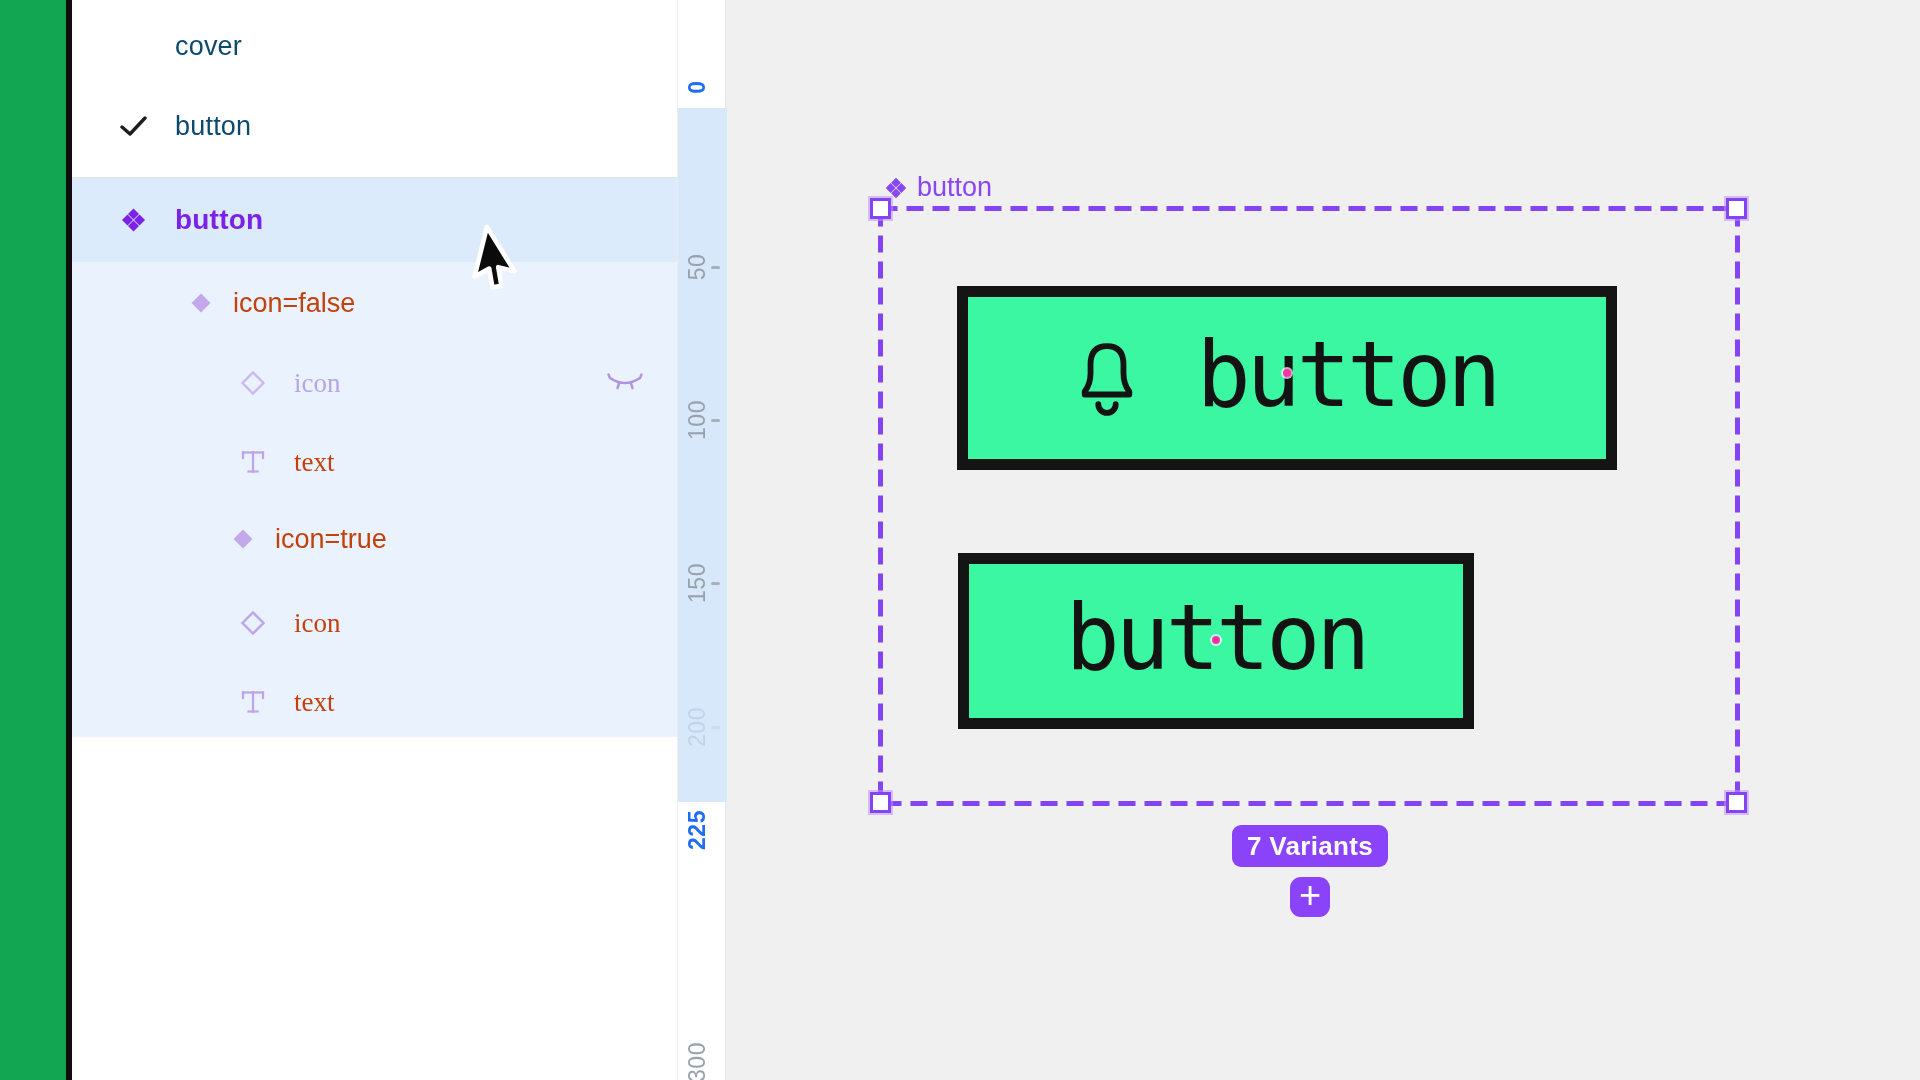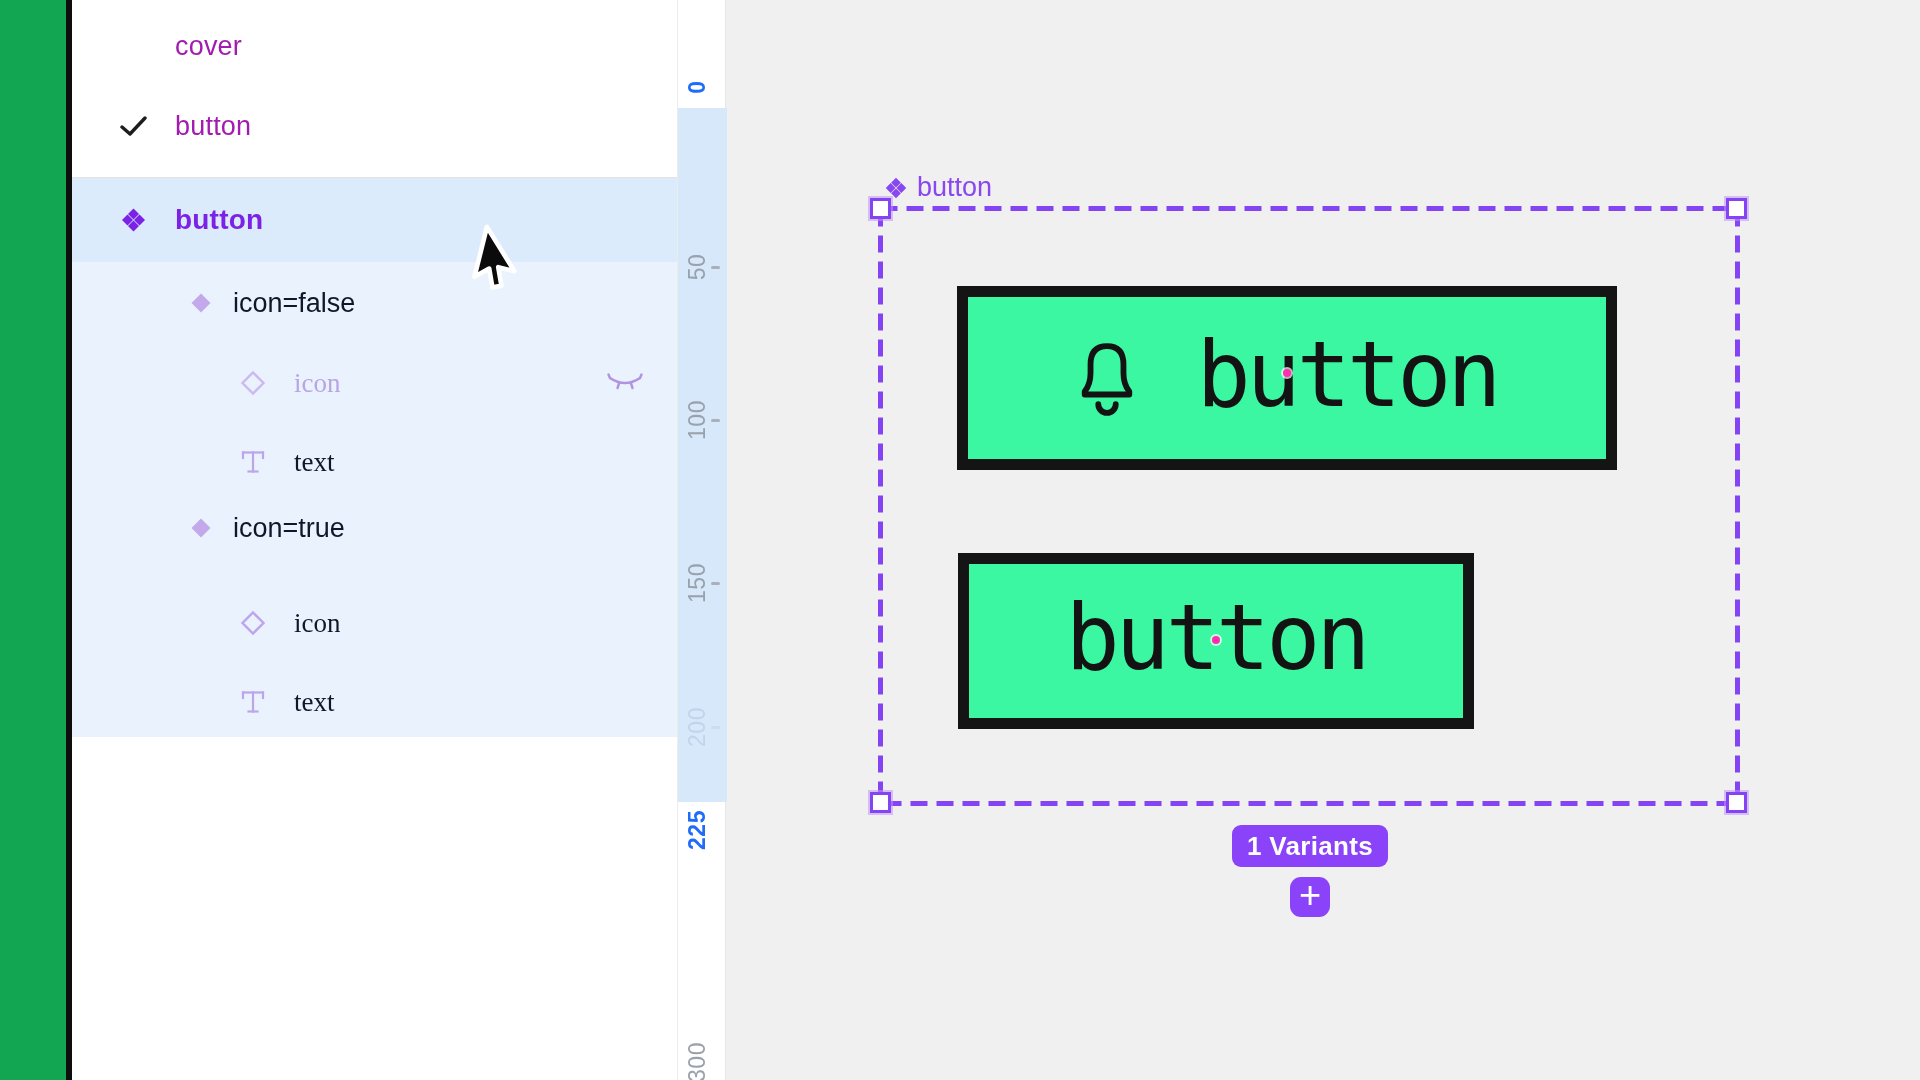--- a/index.html
+++ b/index.html
@@ -7,34 +7,34 @@
   body { font-family:"Liberation Sans", sans-serif; background:#f0f0f0; position:relative; }
 
   
   .app-rail { position:absolute; left:0; top:0; width:66px; height:1080px; background:#12a653; }
   .rail-edge { position:absolute; left:66px; top:0; width:6px; height:1080px; background:#0d0d0d; }
 
   
   .layers-panel { position:absolute; left:72px; top:0; width:605px; height:1080px; background:#ffffff; }
   .page-row { position:absolute; left:0; width:605px; height:80px; }
   .page-row .label { position:absolute; left:103px; top:50%; transform:translateY(-50%);
-                     font-size:27px; font-weight:500; color:#a21caf; letter-spacing:.2px; }
+                     font-size:27px; font-weight:500; color:#0c4a6e; letter-spacing:.2px; }
   .page-row .check { position:absolute; left:48px; top:50%; transform:translateY(-50%); width:27px; height:22px; }
 
   .section-divider { position:absolute; left:0; top:177px; width:605px; height:1px; background:#e3e3e3; }
 
   .selected-row { position:absolute; left:0; top:178px; width:605px; height:84px; background:#dcebfb; }
   .selected-row .comp-icon { position:absolute; left:48px; top:50%; transform:translateY(-50%); width:27px; height:27px; }
   .selected-row .label { position:absolute; left:103px; top:50%; transform:translateY(-50%);
                          font-size:28px; font-weight:700; color:#7c22e6; letter-spacing:.2px; }
 
   .layer-tree { position:absolute; left:0; top:262px; width:605px; height:475px; background:#eaf2fd; }
   .tree-row { position:absolute; left:0; width:605px; height:80px; }
   .tree-row .row-label { position:absolute; top:50%; transform:translateY(-50%);
-                         font-size:27px; font-weight:400; color:#0f172a; }
+                         font-size:27px; font-weight:400; color:#c2410c; }
   .tree-row.variant .row-label { left:161px; }
   .tree-row.child .row-label { left:222px;font-family:Liberation Serif, serif; }
   .tree-row .row-icon { position:absolute; top:50%; transform:translateY(-50%); }
   .tree-row.variant .row-icon { left:118px; width:22px; height:22px; }
   .tree-row.child .row-icon { left:167px; width:28px; height:28px; }
   .tree-row.dimmed .row-label { color:#b7a3e6; }
   .hidden-eye { position:absolute; left:535px; top:50%; transform:translateY(-50%); width:36px; height:22px; }
 
   
   .ruler { position:absolute; left:677px; top:0; width:49px; height:1080px; background:#ffffff;
@@ -139,21 +139,21 @@
           <path d="M4 4.5 H24"></path>
             <path d="M4 4.5 V10"></path>
             <path d="M24 4.5 V10"></path>
           <path d="M14 4.5 V23.5"></path>
             <path d="M9.5 23.5 H18.5"></path>
         </g>
       </svg>
       <span class="row-label">text</span>
     </div>
 
-    <div class="tree-row variant" style="top:226px;">
+    <div class="tree-row variant" style="top:237px;margin-left:42px;">
       <svg class="row-icon" viewBox="0 0 22 22">
         <path d="M11 1.5 L20.5 11 L11 20.5 L1.5 11 Z" fill="#c3a9ec"></path>
       </svg>
       <span class="row-label">icon=true</span>
     </div>
 
     <div class="tree-row child" style="top:321px;">
       <svg class="row-icon" viewBox="0 0 28 28">
         <path d="M14 3.5 L24.5 14 L14 24.5 L3.5 14 Z" fill="none" stroke="#bda4ee" stroke-width="2.4"></path>
       </svg>
@@ -224,21 +224,21 @@
 </div>
 
 <div class="variant-button btn-2">
   <span class="btn-text">button</span>
 </div>
 
 <div class="center-dot" style="left:1283px; top:369px;"></div>
 <div class="center-dot" style="left:1212px; top:636px;"></div>
 
 <div class="variants-badge">
-  <span class="label">1 Variants</span>
+  <span class="label">7 Variants</span>
 </div>
 <div class="add-variant">
   <span>+</span>
 </div>
 
 <svg class="cursor" width="64" height="78" viewBox="0 0 40 50">
   <path d="M5 3 L5 36 L12.9 28.6 L17.8 39.8 L23.2 37.4 L18.3 26.3 L29 26.3 Z" fill="#0b0b0b" stroke="#ffffff" stroke-width="3" stroke-linejoin="round"></path>
 </svg>
 
 </body></html>

